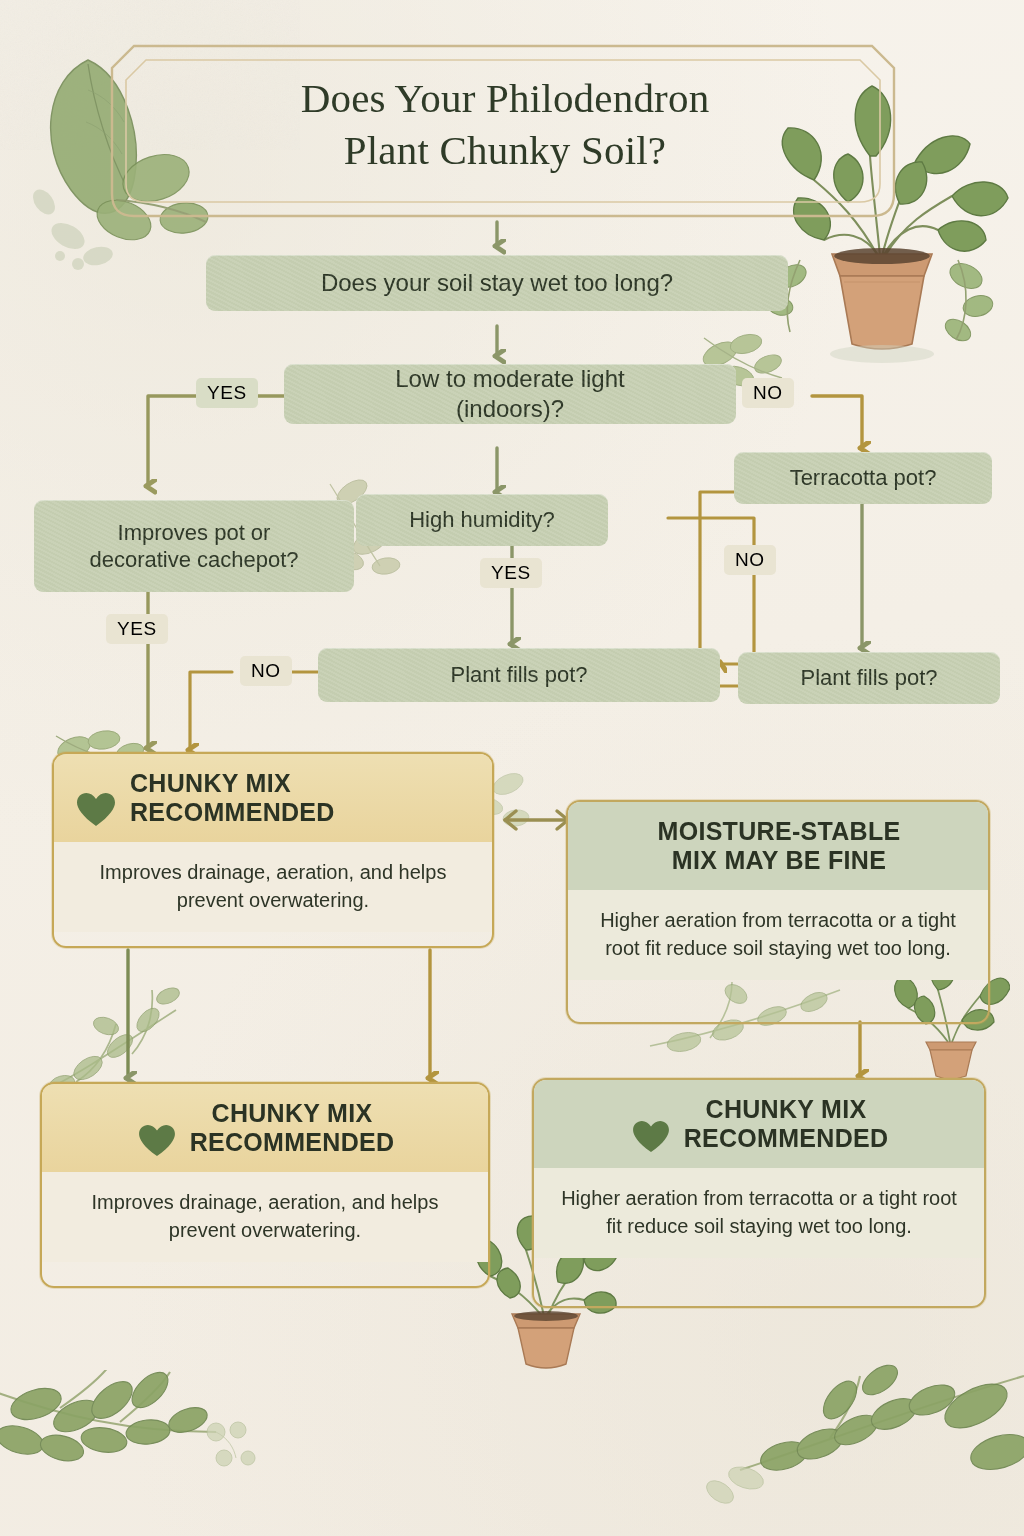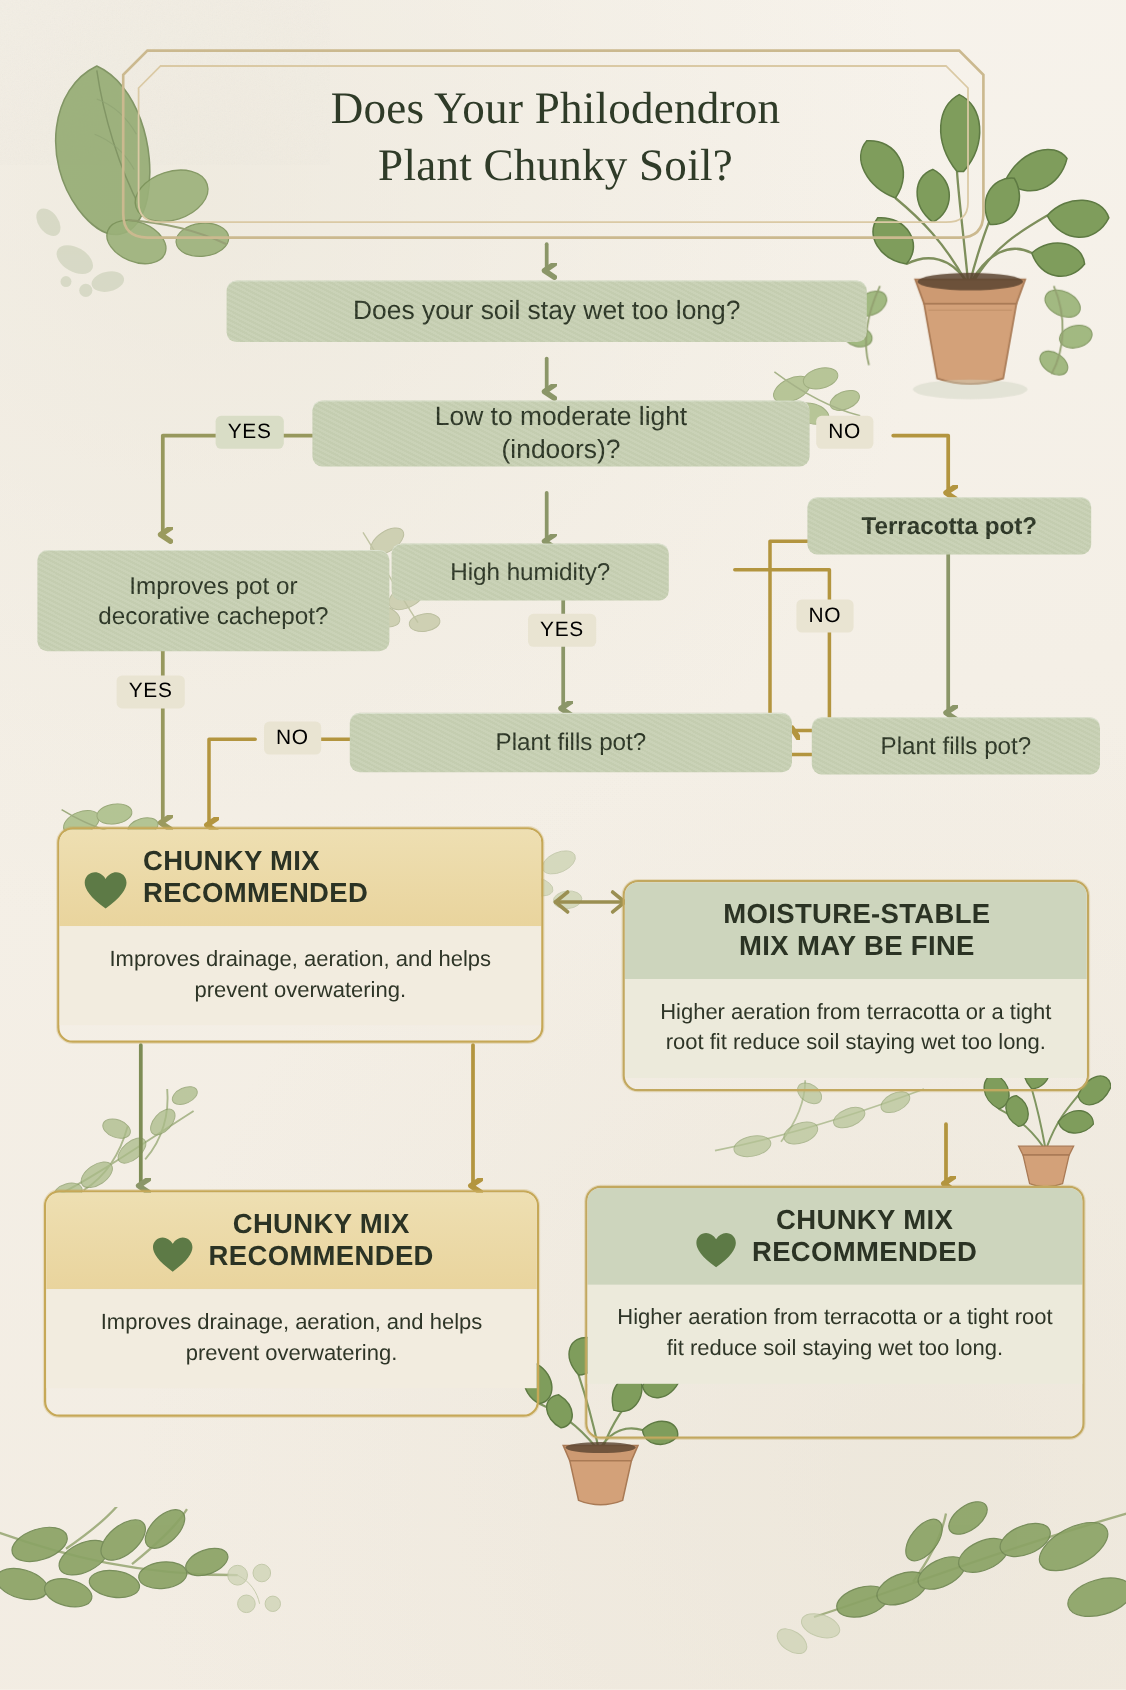--- a/index.html
+++ b/index.html
@@ -411,21 +411,21 @@
 
   <div class="node tex" style="left:206px; top:255px; width:582px; height:56px; font-size:24px;">
     <span>Does your soil stay wet too long?</span>
   </div>
 
   <div class="node tex" style="left:284px; top:364px; width:452px; height:60px; font-size:24px; flex-direction:column;">
     <span>Low to moderate light</span>
     <span>(indoors)?</span>
   </div>
 
-  <div class="node tex" style="left:734px; top:452px; width:258px; height:52px;font-weight:bold;">
+  <div class="node tex" style="left:734px; top:452px; width:258px; height:52px;">
     <span>Terracotta pot?</span>
   </div>
 
   <div class="node tex" style="left:34px; top:500px; width:320px; height:92px; flex-direction:column;">
     <span>Improves pot or</span>
     <span>decorative cachepot?</span>
   </div>
 
   <div class="node tex" style="left:356px; top:494px; width:252px; height:52px;">
     <span>High humidity?</span>
@@ -469,21 +469,21 @@
         <path d="M20 34 C6 24 1 16 1 10.5 C1 4.8 5.4 1 10.4 1 C14 1 17.6 3.2 20 7 C22.4 3.2 26 1 29.6 1 C34.6 1 39 4.8 39 10.5 C39 16 34 24 20 34 Z" fill="#5d7a46"></path>
       </svg>
       <div class="htxt">
         <div>CHUNKY MIX</div>
         <div>RECOMMENDED</div>
       </div>
     </div>
     <div class="body">Improves drainage, aeration, and helps prevent overwatering.</div>
   </div>
 
-  <div class="card sage" style="left:566px; top:800px; width:424px; height:192px;">
+  <div class="card sage" style="left:566px; top:800px; width:424px; height:224px;">
     <div class="head centered">
       <div class="htxt">
         <div>MOISTURE-STABLE</div>
         <div>MIX MAY BE FINE</div>
       </div>
     </div>
     <div class="body">Higher aeration from terracotta or a tight root fit reduce soil staying wet too long.</div>
   </div>
 
   <div class="card gold" style="left:40px; top:1082px; width:450px; height:206px;">

